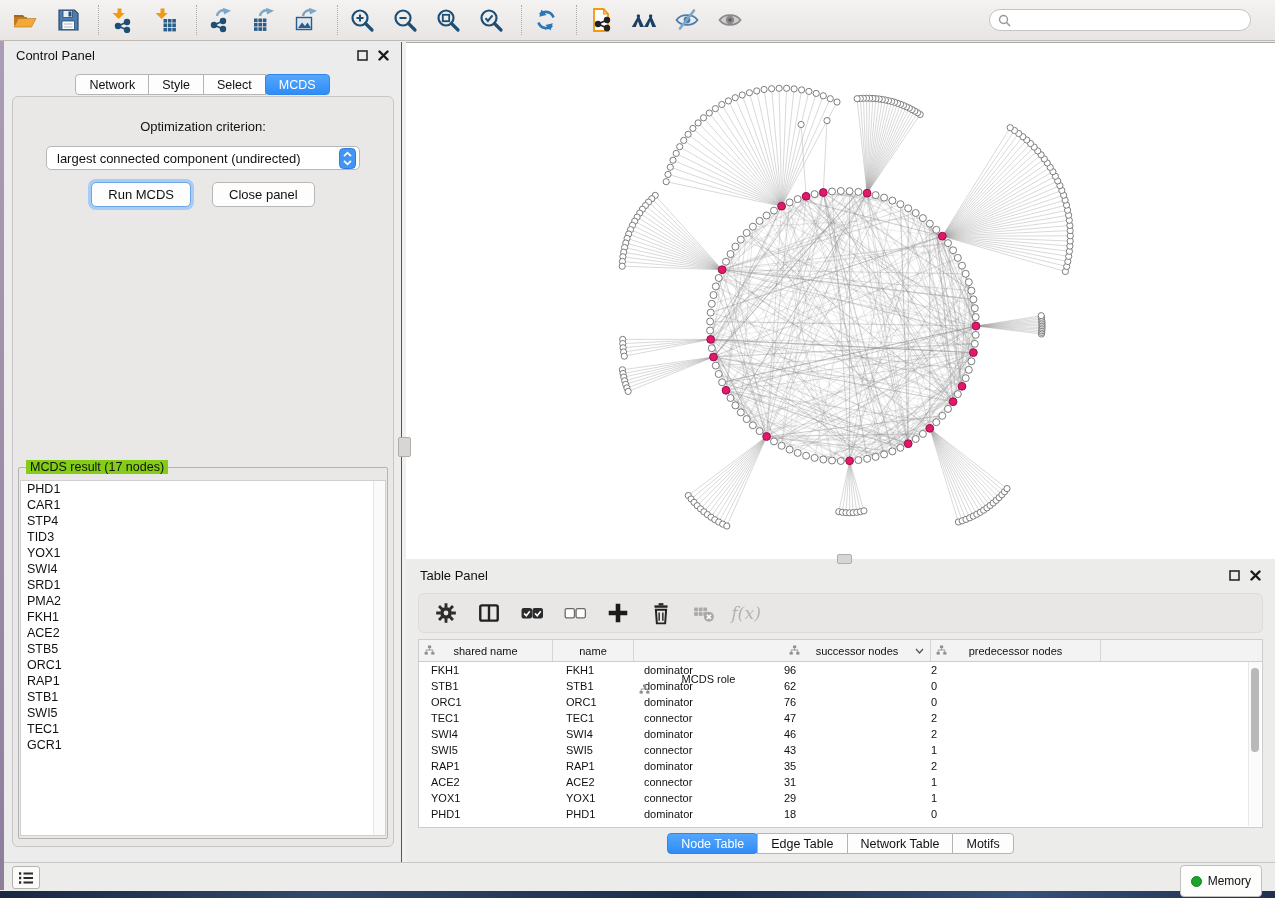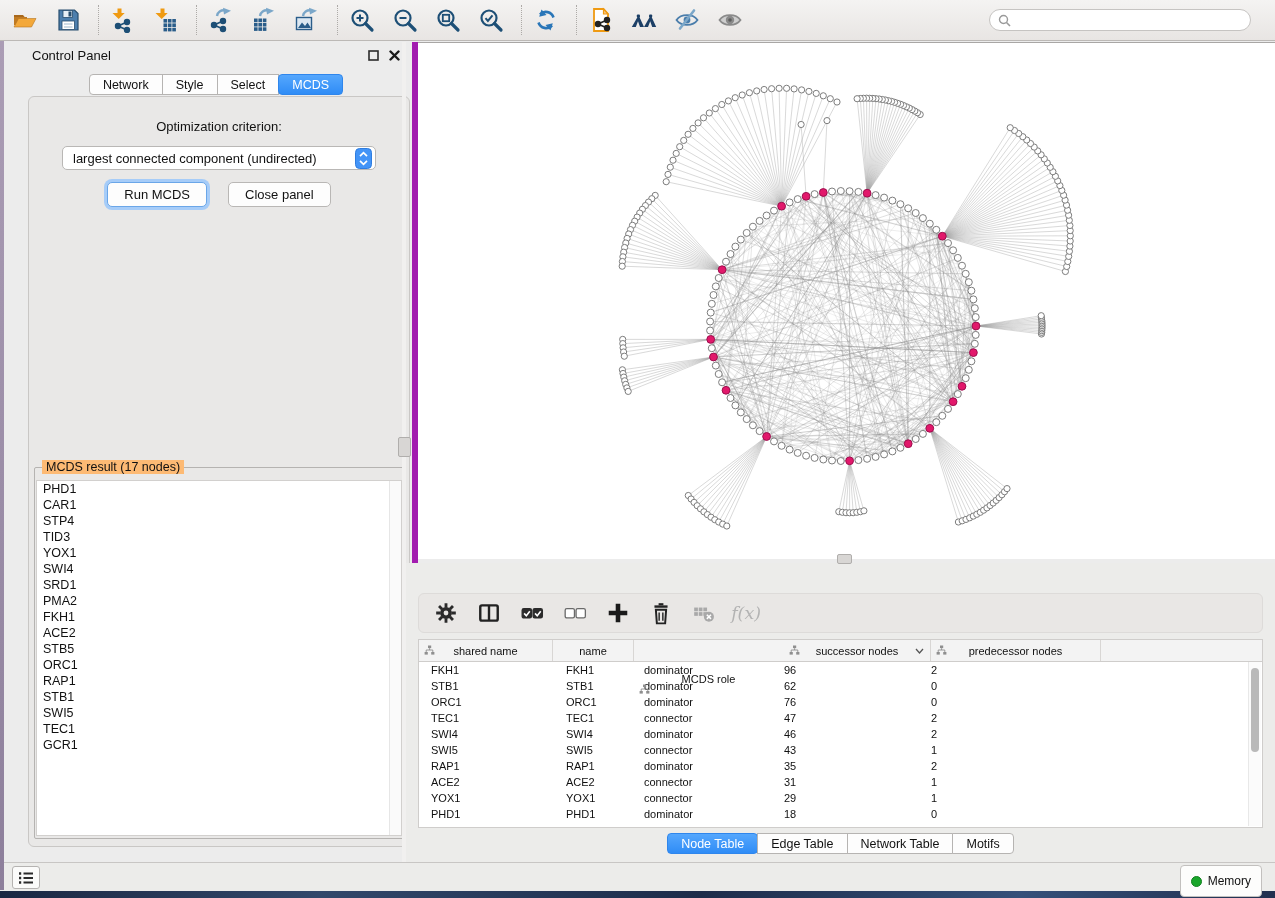--- a/index.html
+++ b/index.html
@@ -20,22 +20,22 @@
   .searchbox input{border:none;outline:none;flex:1;font-size:12px;background:transparent;
                    margin-left:5px;font-family:inherit}
 
   
   .wall-left{position:absolute;left:0;top:41px;width:4px;height:849px;
              background:linear-gradient(#ab9db5,#8d7f9b);z-index:4}
   .wall-bottom{position:absolute;left:0;top:890px;width:1275px;height:8px;
              background:linear-gradient(90deg,#1a2742,#32486b 25%,#1d2c4a 55%,#35507a 80%,#22304f)}
 
   
-  .control-panel{position:absolute;left:20px;top:42px;width:398px;height:820px;background:#ececec;
-                 border-right:6px solid #a21caf;box-sizing:border-box;z-index:2}
+  .control-panel{position:absolute;left:4px;top:42px;width:398px;height:820px;background:#ececec;
+                 border-right:1px solid #a21caf;box-sizing:border-box;z-index:2}
   .cp-header{height:26px;display:flex;align-items:center;padding:0 12px;font-size:13px}
   .win-icons{margin-left:auto;display:flex;gap:10px;align-items:center}
   .win-icons span{display:flex}
   .cp-tabs{position:absolute;left:0;top:32px;width:100%;display:flex;justify-content:center;z-index:3}
   .seg-tab{height:21px;line-height:21px;padding:0 13px;background:#fdfdfd;border:1px solid #b6b4b2;
           font-size:12.5px;margin-left:-1px;color:#111;box-sizing:border-box}
   .seg-tab.first{border-radius:4px 0 0 4px;margin-left:0}
   .seg-tab.last{border-radius:0 4px 4px 0}
   .seg-tab.active{background:linear-gradient(#55a7fd,#2f8cf6);border-color:#2f86ec;color:#fff;border-radius:4px}
   .cp-body{position:absolute;left:8px;top:54px;width:382px;height:751px;background:#e9e8e7;
@@ -44,21 +44,21 @@
   .select{position:absolute;left:33px;top:49px;width:314px;height:24px;background:#fff;
           border:1px solid #b9b7b5;border-radius:5px;display:flex;align-items:center;
           font-size:13px;padding-left:10px;box-sizing:border-box}
   .select .spin{position:absolute;right:3px;top:1px}
   .btn-row{position:absolute;top:85px;left:0;width:100%;display:flex;justify-content:center;gap:21px}
   .btn{height:23px;padding:0 16px;background:#fdfdfd;border:1px solid #b9b7b5;border-radius:5px;
        font-size:13px;display:flex;align-items:center}
   .btn.focus{box-shadow:0 0 0 3px #a6ccf8;border-color:#6aa6e8}
   .groupbox{position:absolute;left:5px;top:370px;width:370px;height:372px;border:1px solid #b5b3b1;
             border-radius:2px;box-sizing:border-box}
-  .groupbox-label{position:absolute;left:7px;top:-8px;background:#fdba74;padding:0 4px;font-size:12.5px}
+  .groupbox-label{position:absolute;left:7px;top:-8px;background:#84cc16;padding:0 4px;font-size:12.5px}
   .mcds-list{position:absolute;left:1px;top:12px;width:366px;height:356px;background:#fff;
              border:1px solid #d2d0ce;overflow:hidden;box-sizing:border-box}
   .mcds-item{font-size:12.5px;line-height:16px;padding-left:6px}
   .mcds-scroll{position:absolute;right:0;top:0;width:11px;height:100%;background:#fafafa;border-left:1px solid #e6e6e6}
 
   
   .v-splitter{position:absolute;left:402px;top:42px;width:4px;height:820px;background:#f1f0ef;z-index:3}
   .v-handle{position:absolute;left:398px;top:437px;width:11px;height:18px;background:#d8d6d4;
             border:1px solid #b0aeac;border-radius:2px;z-index:4}
   .h-handle{position:absolute;left:837px;top:554px;width:13px;height:8px;background:#d8d6d4;
@@ -1189,20 +1189,35 @@
           <circle cx="502.2" cy="376.7" r="3.9"></circle>
           <circle cx="443.6" cy="393.8" r="3.9"></circle>
         </g>
       </svg>
   </div>
 </div>
 
 <div class="h-handle"></div>
 
 <div class="table-panel">
+  <div class="tp-header">
+    <span>Table Panel</span>
+    <span class="win-icons">
+      <span>
+          <svg width="11" height="11">
+            <rect x="1" y="1" width="9" height="9" fill="none" stroke="#2b2b2b" stroke-width="1.6"></rect>
+          </svg>
+        </span>
+      <span>
+          <svg width="11" height="11">
+            <path d="M1.5 1.5 L9.5 9.5 M9.5 1.5 L1.5 9.5" stroke="#1a1a1a" stroke-width="2.4" stroke-linecap="round"></path>
+          </svg>
+        </span>
+    </span>
+  </div>
   <div class="tp-toolbar" id="tp-toolbar">
       <div class="tp-tool">
         <span>
           <svg viewBox="0 0 22 22" width="24" height="24">
             <path d="M16 11H20M14.5 14.5L17.4 17.4M11 16V20M7.5 14.5L4.6 17.4M6 11H2M7.5 7.5L4.6 4.6M11 6V2M14.5 7.5L17.4 4.6" stroke="#2b2b2b" stroke-width="2.6"></path>
             <circle cx="11" cy="11" r="5.4" fill="#2b2b2b"></circle>
             <circle cx="11" cy="11" r="2.2" fill="#e9e7e5"></circle>
           </svg>
         </span>
       </div>

